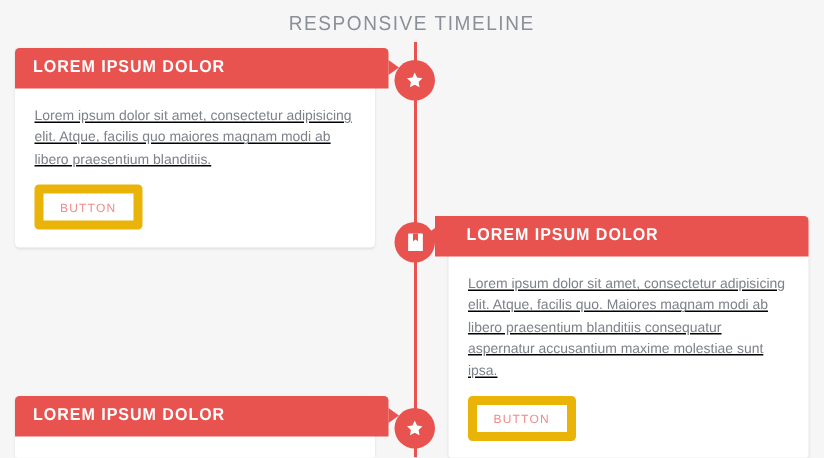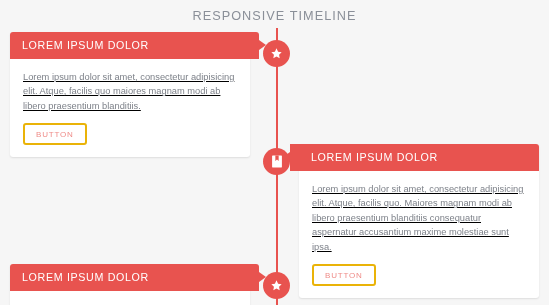--- a/index.html
+++ b/index.html
@@ -87,20 +87,21 @@
     color: #ffffff;
     height: 27px;
     line-height: 27px;
     font-size: 11.5px;
     letter-spacing: 0.7px;
     padding: 0 12px;
     border-radius: 3px 3px 0 0;
     white-space: nowrap;
     overflow: visible;
     transform: scaleX(1);
+    font-weight: bold;
   }
   .card-head span {
     display: inline-block;
     transform: scaleX(0.93);
     transform-origin: left center;
   }
 
   
   .card-left .card-head {
     width: 249px;
@@ -140,21 +141,21 @@
   }
   .card-text {
     font-size: 9.3px;
     line-height: 1.55;
     color: #7d8189;
     margin-bottom: 10px;
   }
 
   .btn {
     display: inline-block;
-    border: 2px solid #eab308;
+    border: 6px solid #eab308;
     color: #ef8c88;
     background: #ffffff;
     font-size: 8px;
     letter-spacing: 0.8px;
     padding: 5px 11px 4px 11px;
     border-radius: 3px;
     cursor: pointer;
   }
 </style>
 </head>

